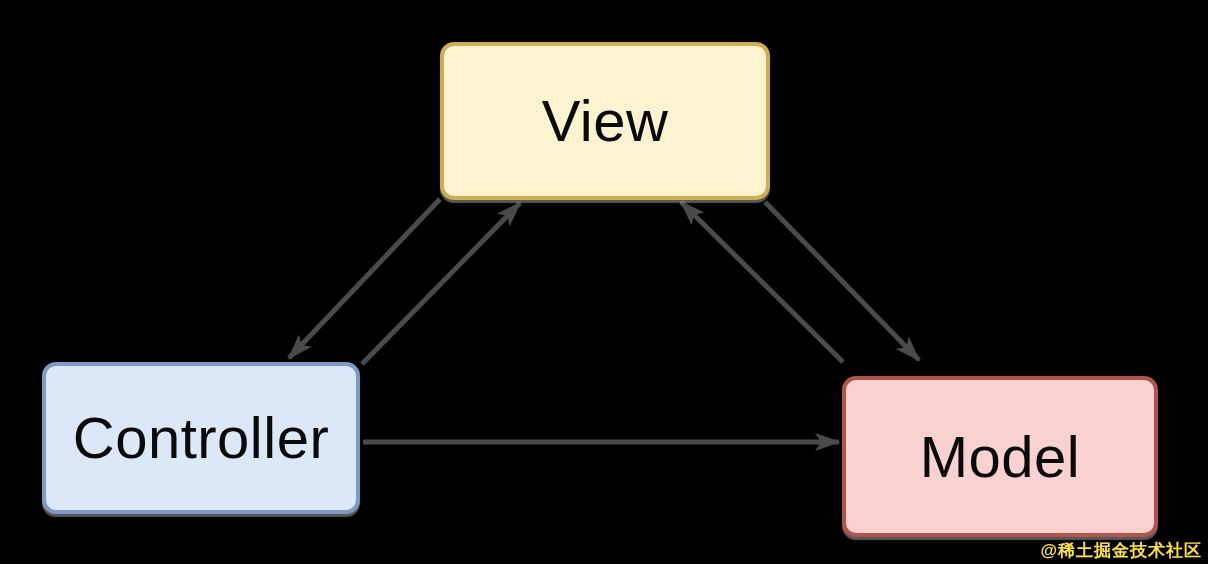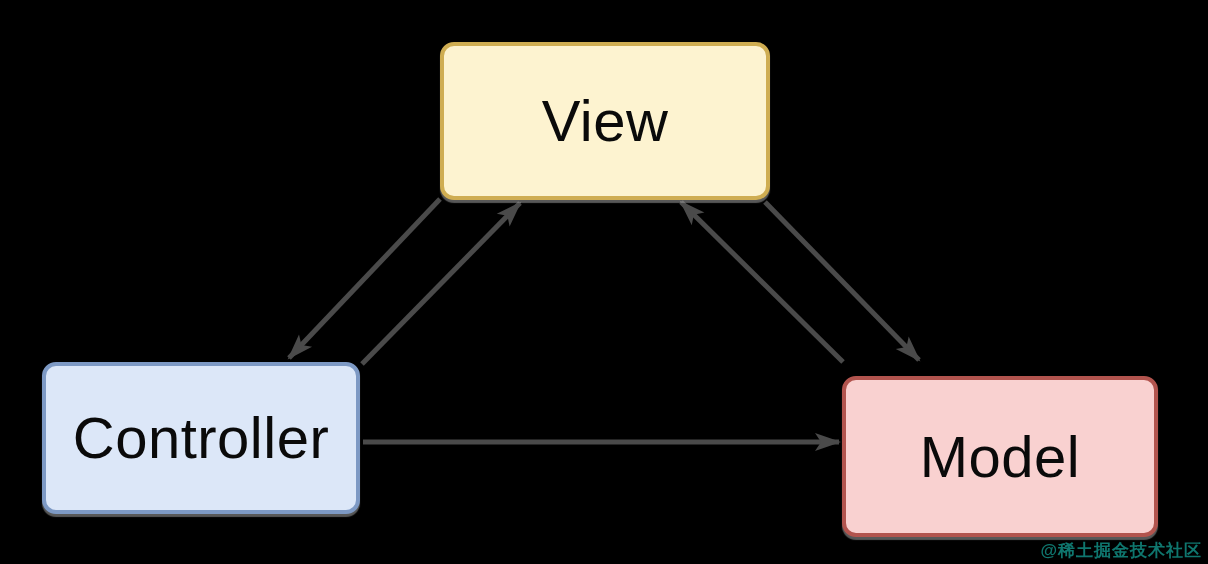--- a/index.html
+++ b/index.html
@@ -55,21 +55,21 @@
     margin-top: 14px;
   }
   .node-label {
     white-space: nowrap;
     letter-spacing: 0.5px;
   }
   .watermark {
     position: absolute;
     right: 6px;
     bottom: 2px;
-    color: #0f766e;
+    color: #fde047;
     font-size: 17px;
     font-weight: 700;
     letter-spacing: 1px;
     text-shadow: 0 0 2px rgba(0,0,0,0.8);
   }
 </style>
 </head>
 <body>
 
 <div class="canvas" style="background: rgb(0, 0, 0);">

